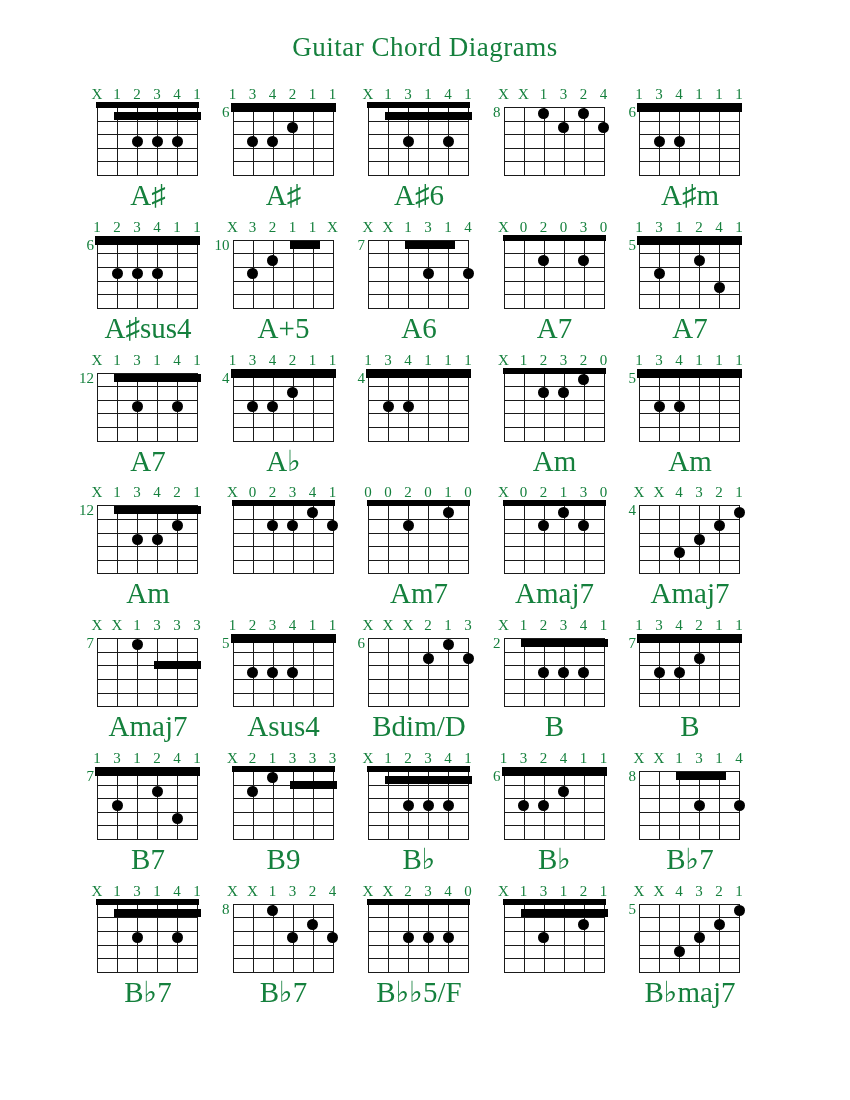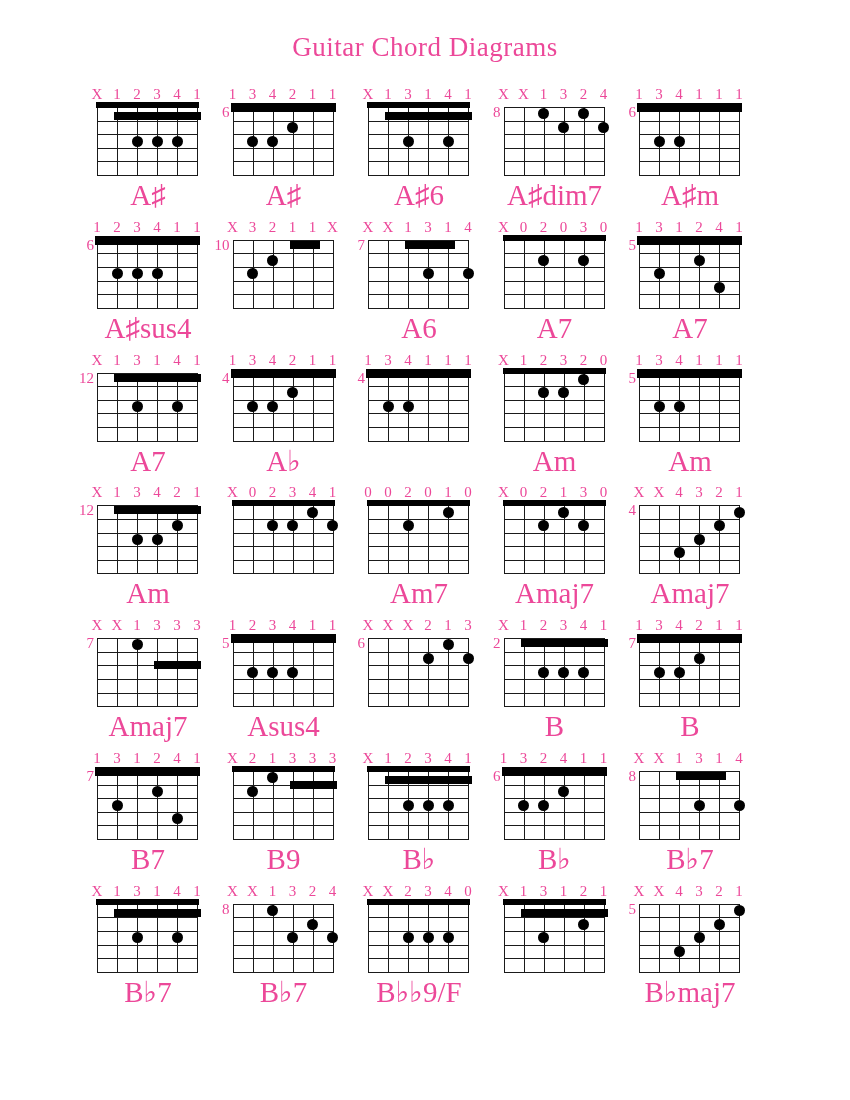--- a/index.html
+++ b/index.html
@@ -1,17 +1,17 @@
 <!DOCTYPE html>
 <html><head>
 <meta charset="utf-8">
 <style>
   html,body { margin:0; padding:0; background:#ffffff; }
   .page { position:relative; width:850px; height:1100px; background:#ffffff;
-          color:#ec4899; font-family:"Liberation Serif","DejaVu Serif",serif; overflow:hidden; }
+          color:#15803d; font-family:"Liberation Serif","DejaVu Serif",serif; overflow:hidden; }
   .title { position:absolute; top:32px; left:0; width:100%; margin:0;
            text-align:center; font-size:27px; font-weight:400; letter-spacing:0.5px; }
   .chart { position:absolute; left:0; top:0; width:850px; height:1100px; }
   .cell  { position:absolute; width:136px; height:133px; }
   .finger { position:absolute; top:1px; width:20px; text-align:center;
             font-size:15px; line-height:16px; }
   .fret-label { position:absolute; left:-6px; top:20px; width:20px;
                 text-align:right; font-size:15px; line-height:15px; }
   .gline { position:absolute; background:#1a1a1a; }
   .nut   { position:absolute; background:#000; }
@@ -129,21 +129,20 @@
           <div class="gline" style="left: 37px; top: 22px; width: 1px; height: 69px;"></div>
           <div class="gline" style="left: 57px; top: 22px; width: 1px; height: 69px;"></div>
           <div class="gline" style="left: 77px; top: 22px; width: 1px; height: 69px;"></div>
           <div class="gline" style="left: 97px; top: 22px; width: 1px; height: 69px;"></div>
           <div class="gline" style="left: 117px; top: 22px; width: 1px; height: 69px;"></div>
         </div>
         <div class="dot" style="left: 51.5px; top: 23.3px;"></div>
         <div class="dot" style="left: 91.5px; top: 23.3px;"></div>
         <div class="dot" style="left: 71.5px; top: 36.9px;"></div>
         <div class="dot" style="left: 111.5px; top: 36.9px;"></div>
-        <div class="chord-name">A♯dim7</div>
       </div>
       <div class="cell" style="left: 622px; top: 85px;">
         <div class="finger" style="left: 7px;">1</div>
         <div class="finger" style="left: 27px;">3</div>
         <div class="finger" style="left: 47px;">4</div>
         <div class="finger" style="left: 67px;">1</div>
         <div class="finger" style="left: 87px;">1</div>
         <div class="finger" style="left: 107px;">1</div>
         <div class="fret-label">6</div>
         <div class="" style="position: absolute; left: 0px; top: 0px;">
@@ -211,20 +210,21 @@
           <div class="gline" style="left: 17px; top: 22px; width: 1px; height: 69px;"></div>
           <div class="gline" style="left: 37px; top: 22px; width: 1px; height: 69px;"></div>
           <div class="gline" style="left: 57px; top: 22px; width: 1px; height: 69px;"></div>
           <div class="gline" style="left: 77px; top: 22px; width: 1px; height: 69px;"></div>
           <div class="gline" style="left: 97px; top: 22px; width: 1px; height: 69px;"></div>
           <div class="gline" style="left: 117px; top: 22px; width: 1px; height: 69px;"></div>
         </div>
         <div class="barre" style="left: 74px; top: 23px; width: 30px; height: 8px;"></div>
         <div class="dot" style="left: 51.5px; top: 36.9px;"></div>
         <div class="dot" style="left: 31.5px; top: 50.5px;"></div>
+        <div class="chord-name">A+5</div>
       </div>
       <div class="cell" style="left: 351px; top: 217.8px;">
         <div class="finger" style="left: 7px;">X</div>
         <div class="finger" style="left: 27px;">X</div>
         <div class="finger" style="left: 47px;">1</div>
         <div class="finger" style="left: 67px;">3</div>
         <div class="finger" style="left: 87px;">1</div>
         <div class="finger" style="left: 107px;">4</div>
         <div class="fret-label">7</div>
         <div class="" style="position: absolute; left: 0px; top: 0px;">
@@ -643,20 +643,21 @@
           <div class="gline" style="left: 17px; top: 22px; width: 1px; height: 69px;"></div>
           <div class="gline" style="left: 37px; top: 22px; width: 1px; height: 69px;"></div>
           <div class="gline" style="left: 57px; top: 22px; width: 1px; height: 69px;"></div>
           <div class="gline" style="left: 77px; top: 22px; width: 1px; height: 69px;"></div>
           <div class="gline" style="left: 97px; top: 22px; width: 1px; height: 69px;"></div>
           <div class="gline" style="left: 117px; top: 22px; width: 1px; height: 69px;"></div>
         </div>
         <div class="dot" style="left: 91.5px; top: 23.3px;"></div>
         <div class="dot" style="left: 71.5px; top: 36.9px;"></div>
         <div class="dot" style="left: 111.5px; top: 36.9px;"></div>
+        <div class="chord-name">Bdim/D</div>
       </div>
       <div class="cell" style="left: 486.5px; top: 616.2px;">
         <div class="finger" style="left: 7px;">X</div>
         <div class="finger" style="left: 27px;">1</div>
         <div class="finger" style="left: 47px;">2</div>
         <div class="finger" style="left: 67px;">3</div>
         <div class="finger" style="left: 87px;">4</div>
         <div class="finger" style="left: 107px;">1</div>
         <div class="fret-label">2</div>
         <div class="" style="position: absolute; left: 0px; top: 0px;">
@@ -918,21 +919,21 @@
           <div class="gline" style="left: 37px; top: 22px; width: 1px; height: 69px;"></div>
           <div class="gline" style="left: 57px; top: 22px; width: 1px; height: 69px;"></div>
           <div class="gline" style="left: 77px; top: 22px; width: 1px; height: 69px;"></div>
           <div class="gline" style="left: 97px; top: 22px; width: 1px; height: 69px;"></div>
           <div class="gline" style="left: 117px; top: 22px; width: 1px; height: 69px;"></div>
         </div>
         <div class="nut" style="left: 16px; top: 17px; width: 103px; height: 6px;"></div>
         <div class="dot" style="left: 51.5px; top: 50.5px;"></div>
         <div class="dot" style="left: 71.5px; top: 50.5px;"></div>
         <div class="dot" style="left: 91.5px; top: 50.5px;"></div>
-        <div class="chord-name">B♭♭9/F</div>
+        <div class="chord-name">B♭♭5/F</div>
       </div>
       <div class="cell" style="left: 486.5px; top: 881.8px;">
         <div class="finger" style="left: 7px;">X</div>
         <div class="finger" style="left: 27px;">1</div>
         <div class="finger" style="left: 47px;">3</div>
         <div class="finger" style="left: 67px;">1</div>
         <div class="finger" style="left: 87px;">2</div>
         <div class="finger" style="left: 107px;">1</div>
         <div class="" style="position: absolute; left: 0px; top: 0px;">
           <div class="gline" style="left: 17px; top: 22px; width: 101px; height: 1px;"></div>

